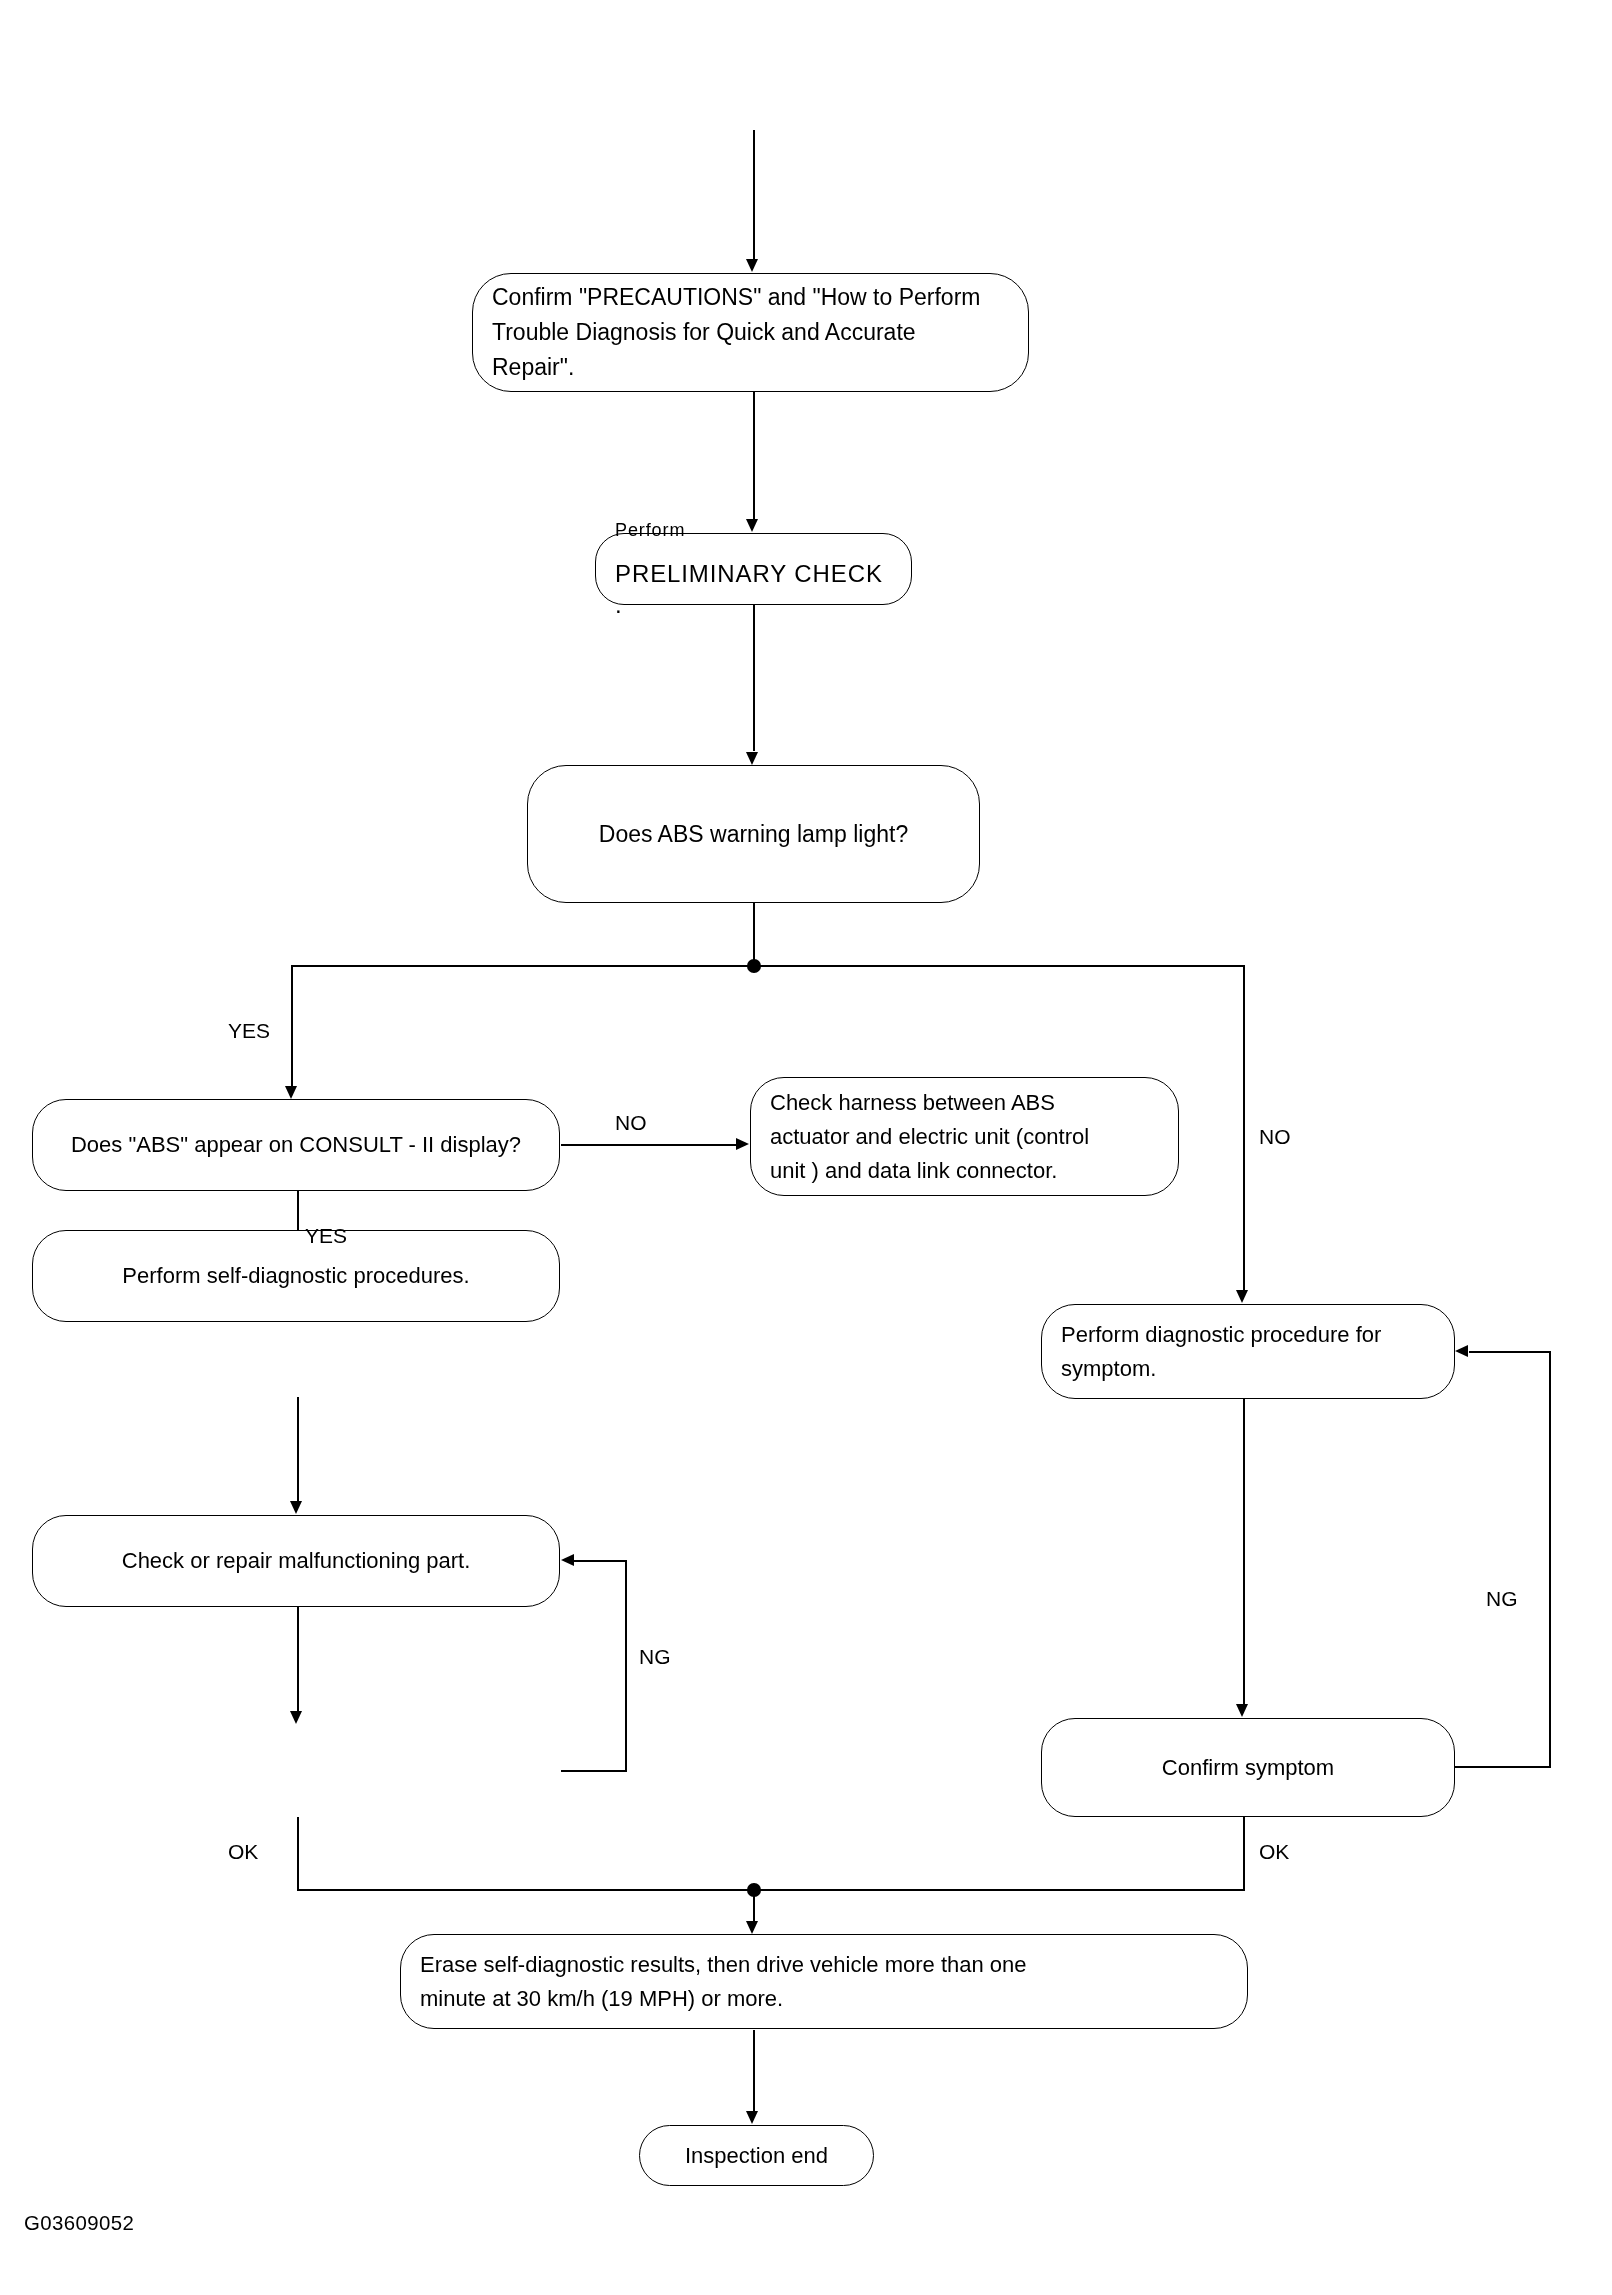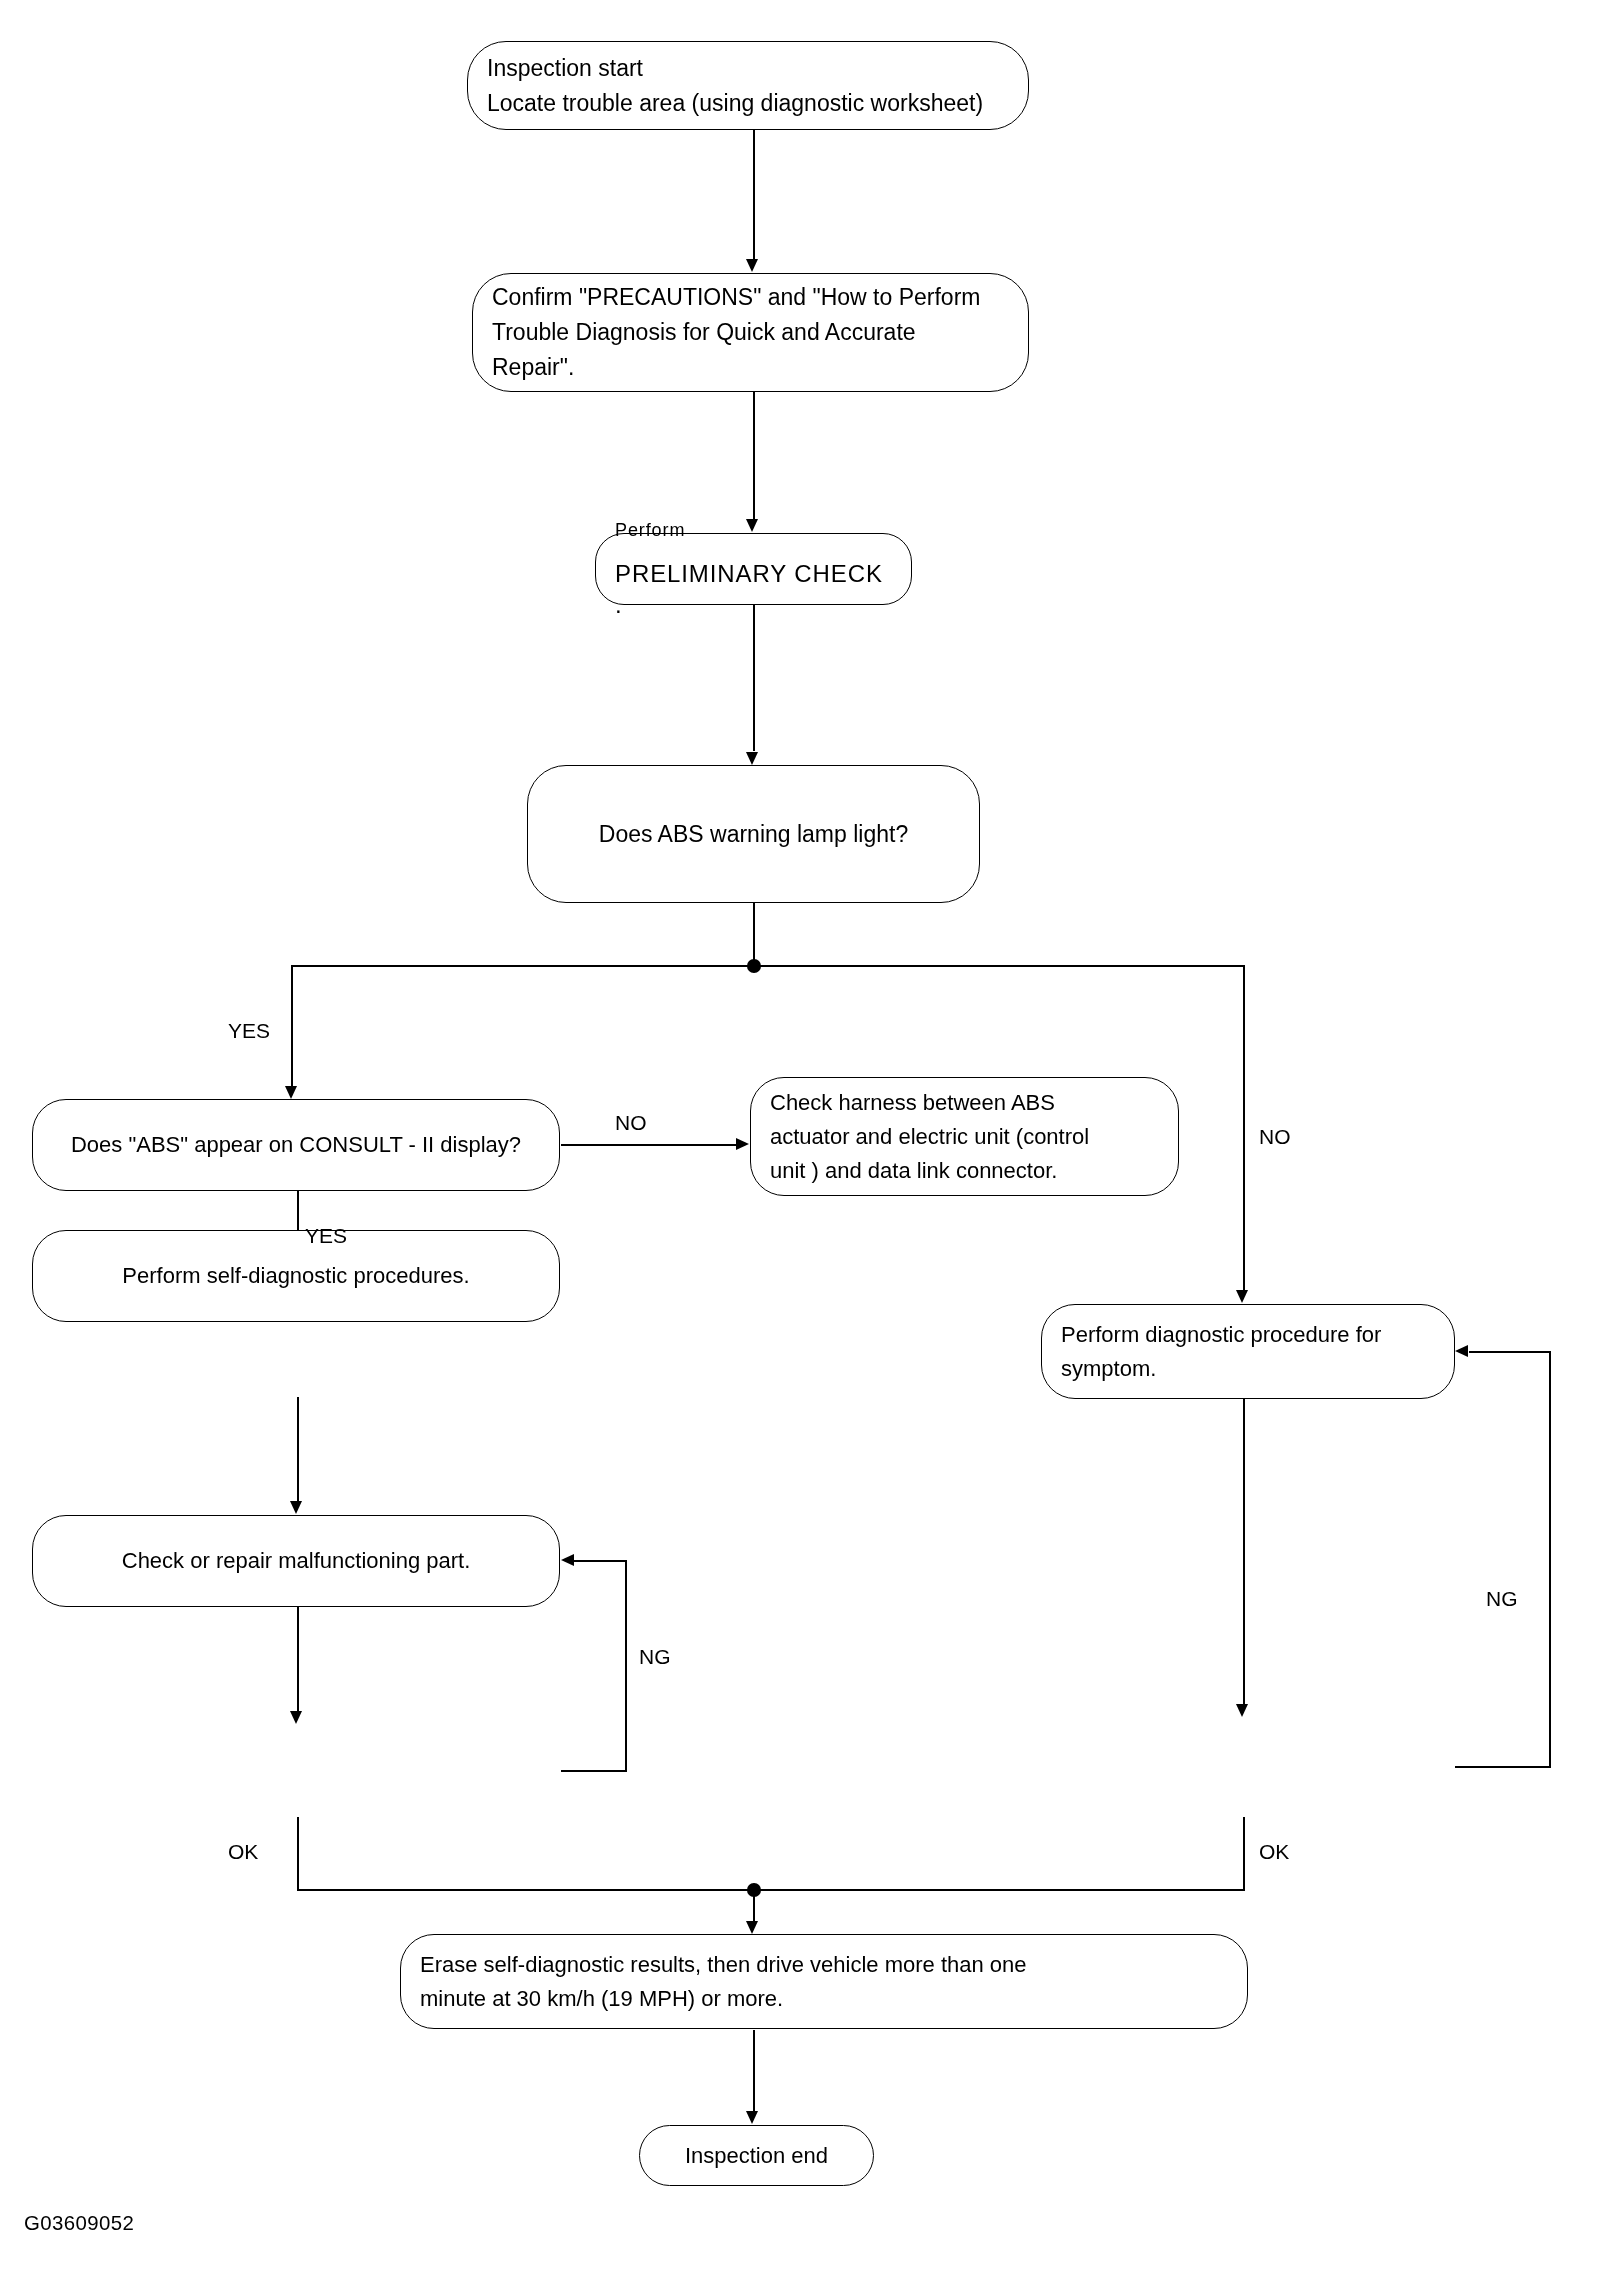--- a/index.html
+++ b/index.html
@@ -101,24 +101,20 @@
   }
   .sub-line { display: block; }
   .sub-small { font-size: 18px; line-height: 25.6px; letter-spacing: 0.9px; }
   .sub-big   { font-size: 24px; line-height: 31px; letter-spacing: 0.9px; }
 </style>
 </head>
 <body>
 
 <div id="canvas">
 
-  <div class="node r-lg t-left pad-l fs-27" style="left:467px; top:41px; width:562px; height:89px;">
-    <span class="txt">Inspection start
-Locate trouble area (using diagnostic worksheet)</span>
-  </div>
 
   <div class="node r-lg t-left pad-l fs-27" style="left:472px; top:273px; width:557px; height:119px;">
     <span class="txt">Confirm "PRECAUTIONS" and "How to Perform
 Trouble Diagnosis for Quick and Accurate
 Repair".</span>
   </div>
 
   <div class="node r-sm t-left pad-l" style="left:595px; top:533px; width:317px; height:72px;">
     <span class="txt">
       <span class="sub-line sub-small">Perform</span>
@@ -147,20 +143,23 @@
   <div class="node r-md t-center fs-26" style="left:32px; top:1515px; width:528px; height:92px;">
     <span class="txt">Check or repair malfunctioning part.</span>
   </div>
 
 
   <div class="node r-md t-left pad-l fs-26" style="left:1041px; top:1304px; width:414px; height:95px;">
     <span class="txt">Perform diagnostic procedure for
 symptom.</span>
   </div>
 
+  <div class="node r-md t-center fs-26" style="left:1041px; top:1718px; width:414px; height:99px;">
+    <span class="txt">Confirm symptom</span>
+  </div>
 
   <div class="node r-md t-left pad-l fs-26" style="left:400px; top:1934px; width:848px; height:95px;">
     <span class="txt">Erase self-diagnostic results, then drive vehicle more than one
 minute at  30 km/h (19 MPH) or more.</span>
   </div>
 
   <div class="node r-pill t-center fs-26" style="left:639px; top:2125px; width:235px; height:61px;">
     <span class="txt">Inspection end</span>
   </div>
 

